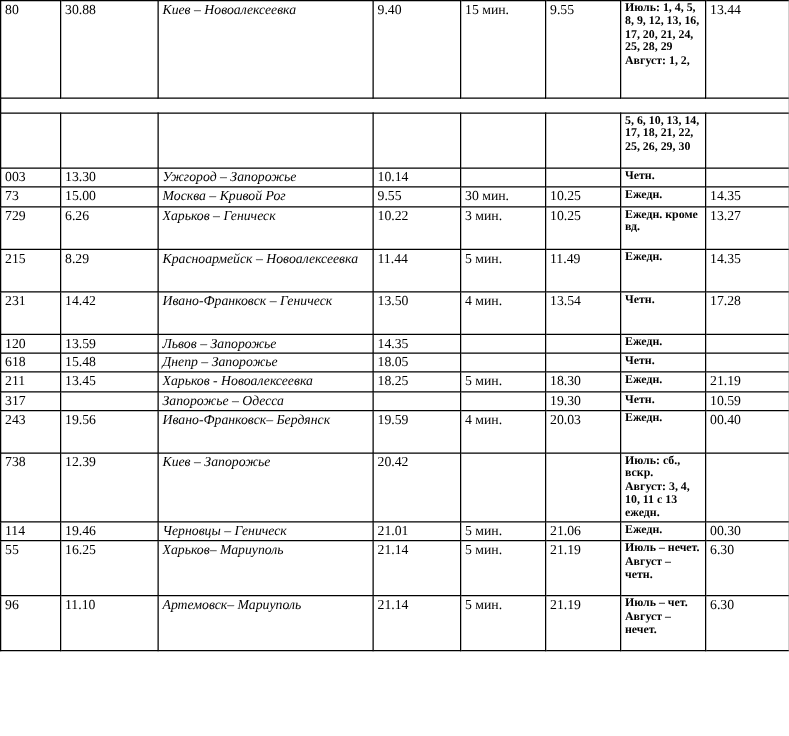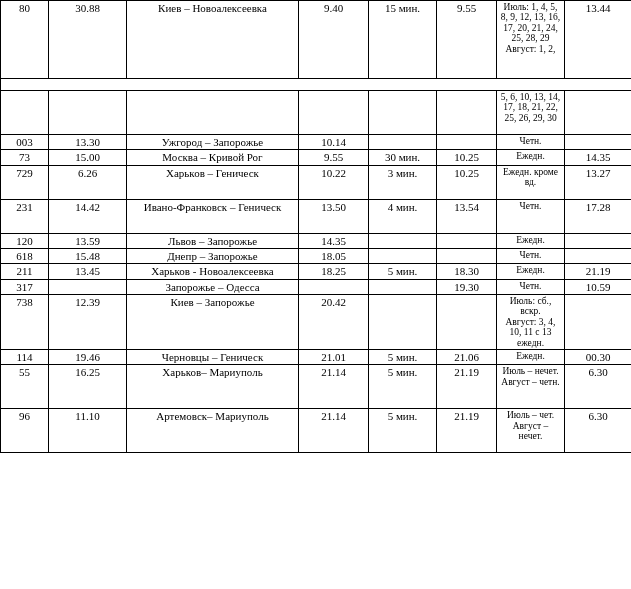--- a/index.html
+++ b/index.html
@@ -12,21 +12,20 @@
     color: #000000;
     width: 631px;
     height: 589px;
     overflow: hidden;
   }
   .sheet {
     position: relative;
     width: 631px;
     height: 589px;
     box-sizing: border-box;
-    text-align: center;
   }
   table.schedule {
     border-collapse: collapse;
     table-layout: fixed;
     width: 631px;
     font-size: 11px;
     line-height: 1.12;
   }
   table.schedule td {
     border: 1px solid #000000;
@@ -43,25 +42,27 @@
   col.c4 { width: 68px; }
   col.c5 { width: 60px; }
   col.c6 { width: 68px; }
   col.c7 { width: 67px; }
 
   .cell-num, .cell-time, .cell-dep, .cell-stop, .cell-arr, .cell-arr2 {
     white-space: nowrap;
   }
   .cell-route {
     white-space: normal;
+    font-style: italic;
   }
   .cell-days {
     font-size: 9.5px;
     line-height: 1.1;
     white-space: normal;
+    font-weight: bold;
   }
   .gap-row td {
     border: none;
     height: 9px;
     padding: 0;
   }
   .tall-1 { height: 78px; }
   .tall-2 { height: 44px; }
   .tall-3 { height: 34px; }
   .row-h-default { height: 13px; }
@@ -142,20 +143,30 @@
           <td class="cell-num">729</td>
           <td class="cell-time">6.26</td>
           <td class="cell-route">Харьков – Геническ</td>
           <td class="cell-dep">10.22</td>
           <td class="cell-stop">3 мин.</td>
           <td class="cell-arr">10.25</td>
           <td class="cell-days">Ежедн. кроме вд.</td>
           <td class="cell-arr2">13.27</td>
         </tr>
         <tr class="tall-3">
+          <td class="cell-num">215</td>
+          <td class="cell-time">8.29</td>
+          <td class="cell-route">Красноармейск – Новоалексеевка</td>
+          <td class="cell-dep">11.44</td>
+          <td class="cell-stop">5 мин.</td>
+          <td class="cell-arr">11.49</td>
+          <td class="cell-days">Ежедн.</td>
+          <td class="cell-arr2">14.35</td>
+        </tr>
+        <tr class="tall-3">
           <td class="cell-num">231</td>
           <td class="cell-time">14.42</td>
           <td class="cell-route">Ивано-Франковск – Геническ</td>
           <td class="cell-dep">13.50</td>
           <td class="cell-stop">4 мин.</td>
           <td class="cell-arr">13.54</td>
           <td class="cell-days">Четн.</td>
           <td class="cell-arr2">17.28</td>
         </tr>
         <tr class="row-h-default">
@@ -191,20 +202,30 @@
         <tr class="row-h-default">
           <td class="cell-num">317</td>
           <td class="cell-time"></td>
           <td class="cell-route">Запорожье – Одесса</td>
           <td class="cell-dep"></td>
           <td class="cell-stop"></td>
           <td class="cell-arr">19.30</td>
           <td class="cell-days">Четн.</td>
           <td class="cell-arr2">10.59</td>
         </tr>
+        <tr class="tall-3">
+          <td class="cell-num">243</td>
+          <td class="cell-time">19.56</td>
+          <td class="cell-route">Ивано-Франковск– Бердянск</td>
+          <td class="cell-dep">19.59</td>
+          <td class="cell-stop">4 мин.</td>
+          <td class="cell-arr">20.03</td>
+          <td class="cell-days">Ежедн.</td>
+          <td class="cell-arr2">00.40</td>
+        </tr>
         <tr class="tall-2">
           <td class="cell-num">738</td>
           <td class="cell-time">12.39</td>
           <td class="cell-route">Киев – Запорожье</td>
           <td class="cell-dep">20.42</td>
           <td class="cell-stop"></td>
           <td class="cell-arr"></td>
           <td class="cell-days">Июль: сб., вскр.<br>Август: 3, 4, 10, 11 с 13 ежедн.</td>
           <td class="cell-arr2"></td>
         </tr>

